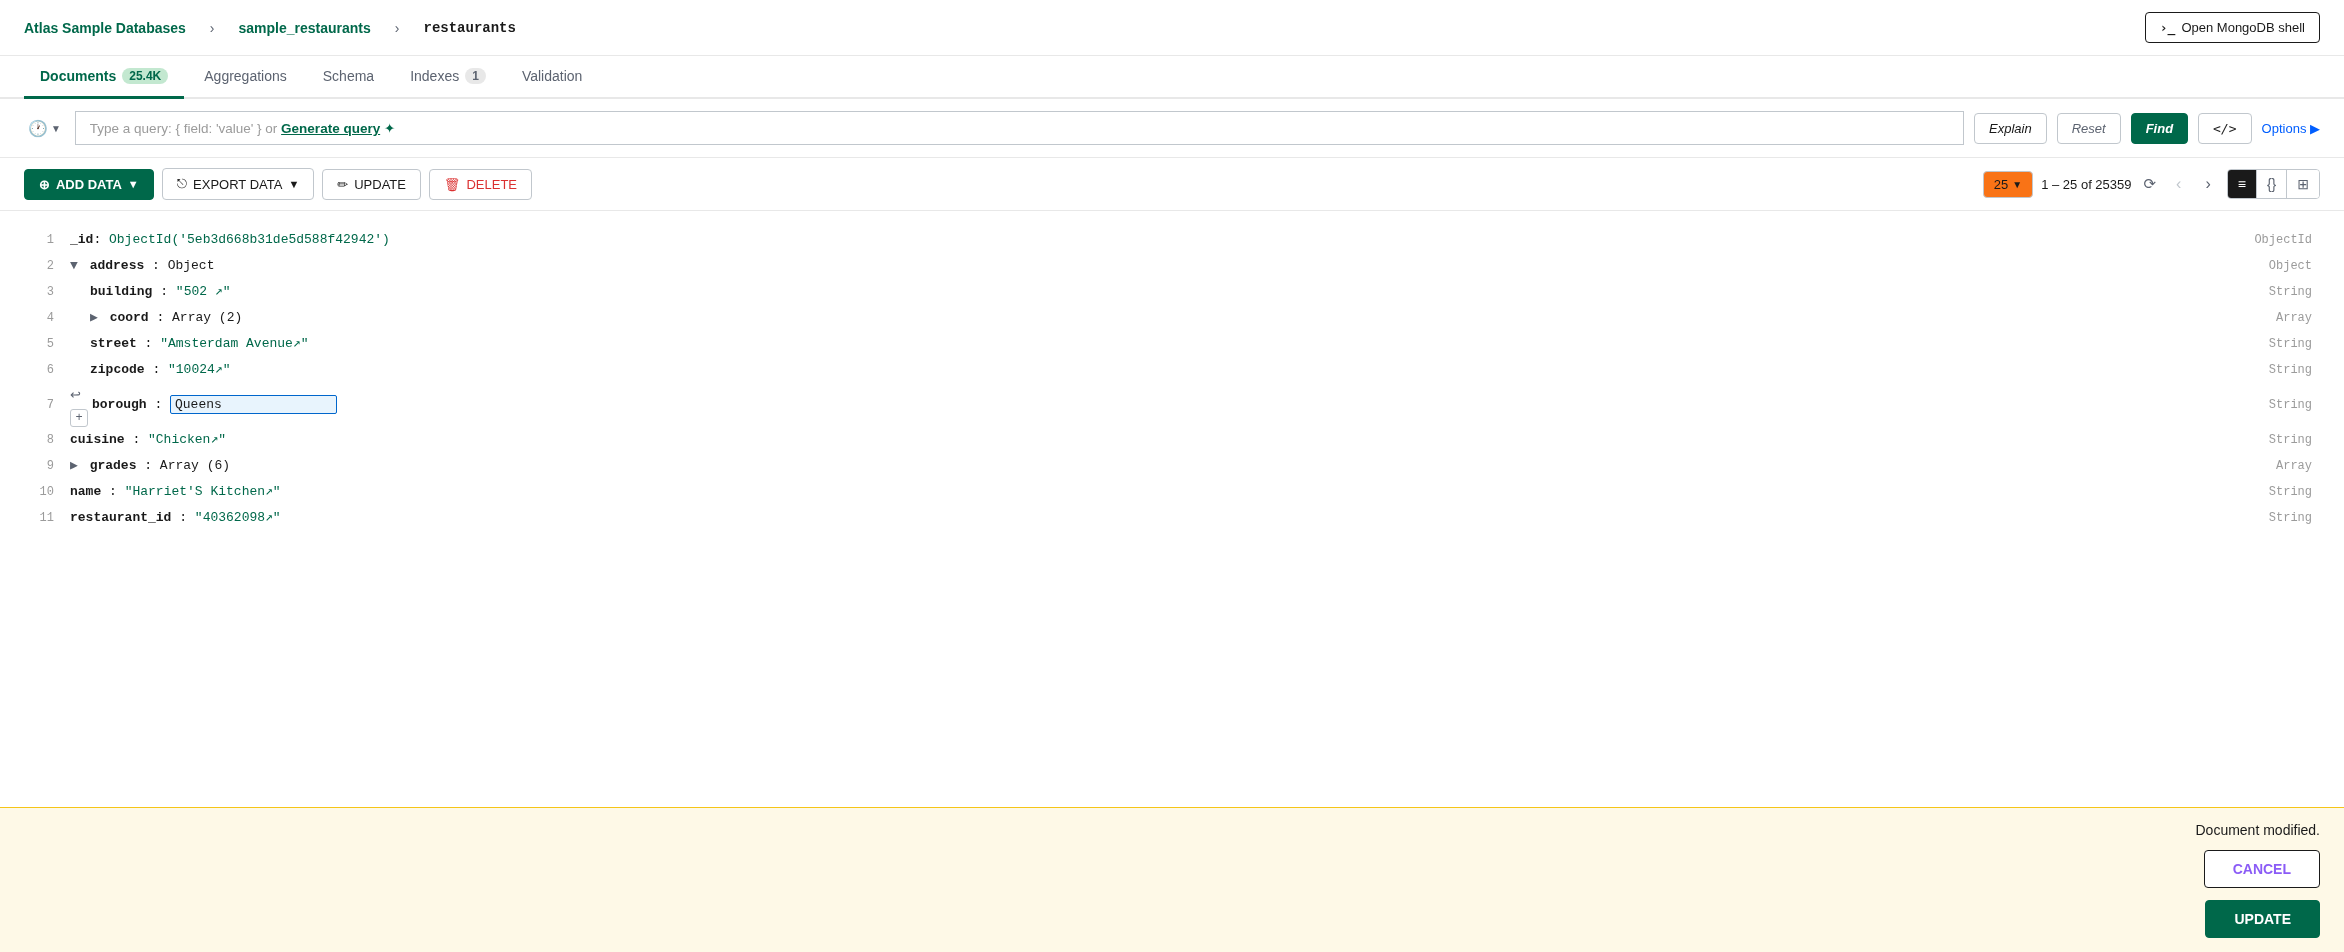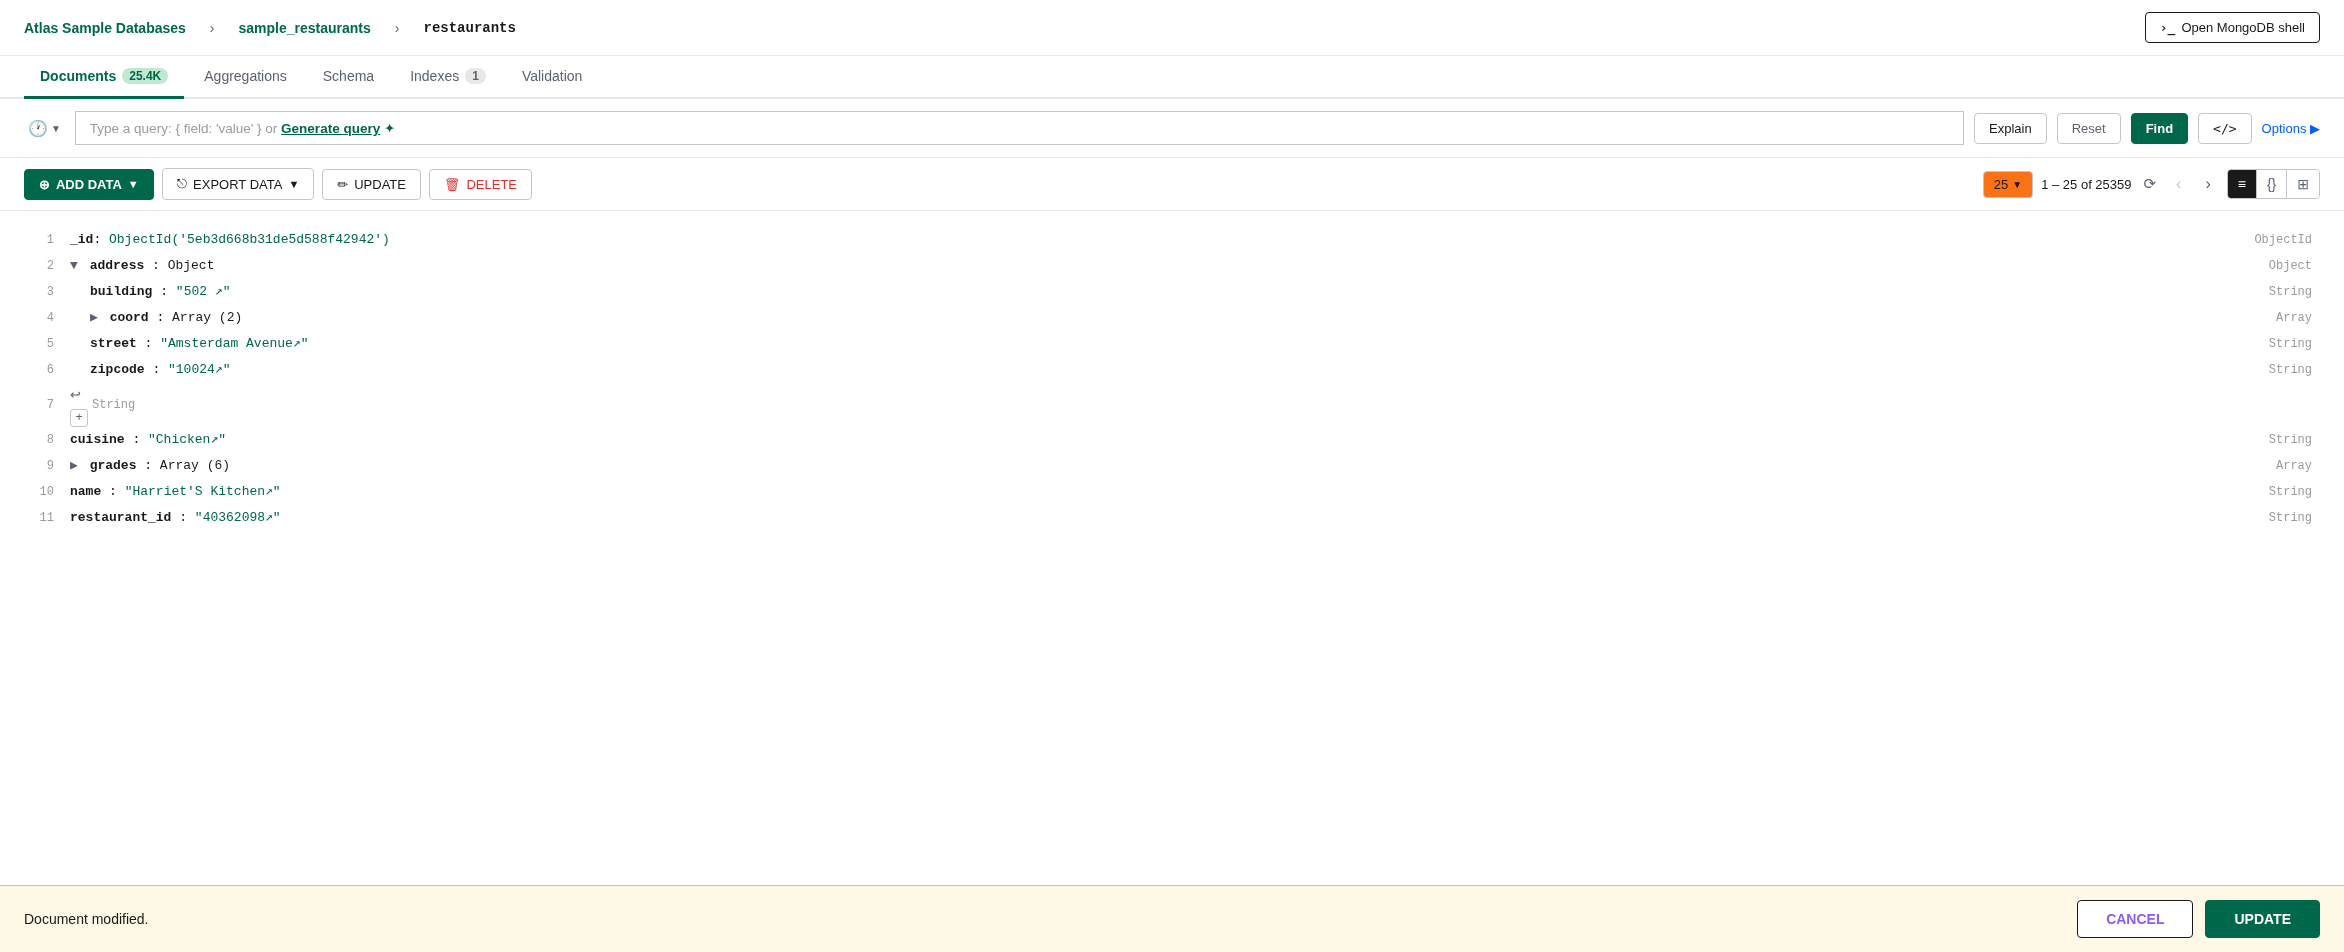--- a/index.html
+++ b/index.html
@@ -132,20 +132,21 @@
     }
     .query-btn {
       border: 1.5px solid #c1c7cd;
       border-radius: 4px;
       padding: 7px 14px;
       background: #fff;
       font-size: 13px;
       cursor: pointer;
       color: #1a1a1a;
       font-weight: 500;
+      font-style: italic;
     }
     .query-btn.reset { color: #5c6370; }
     .query-btn.find {
       background: #00684a;
       color: #fff;
       border-color: #00684a;
       font-weight: 600;
     }
     .query-btn.code {
       font-family: monospace;
@@ -322,23 +323,24 @@
 
     
     .bottom-bar {
       position: fixed;
       bottom: 0;
       left: 0;
       right: 0;
       background: #fef9e7;
       border-top: 1px solid #f5c518;
       display: flex;
-      align-items: center;
+      align-items: flex-end;
       padding: 14px 24px;
       gap: 12px;
+      flex-direction: column;
     }
     .bottom-bar-msg {
       flex: 1;
       font-size: 14px;
       color: #1a1a1a;
     }
     .bottom-cancel-btn {
       border: 1.5px solid #1a1a1a;
       border-radius: 4px;
       padding: 10px 28px;
@@ -503,20 +505,23 @@
     </span>
     <span class="doc-type-label">String</span>
   </div>
 
   <div class="doc-line">
     <span class="line-num">7</span>
     <span style="margin-right:4px;">
       <button class="undo-btn" title="Undo">↩</button>
       <div class="line-action-btn">+</div>
     </span>
+    <span class="line-content">
+      <span class="doc-key">borough</span><span class="doc-colon"> : </span><input class="borough-input" type="text" value="Queens" style="">
+    </span>
     <span class="doc-type-label">String</span>
   </div>
 
   <div class="doc-line">
     <span class="line-num">8</span>
     <span class="line-content">
       <span class="doc-key">cuisine</span><span class="doc-colon"> : </span><span class="doc-value-string">"Chicken↗"</span>
     </span>
     <span class="doc-type-label">String</span>
   </div>

